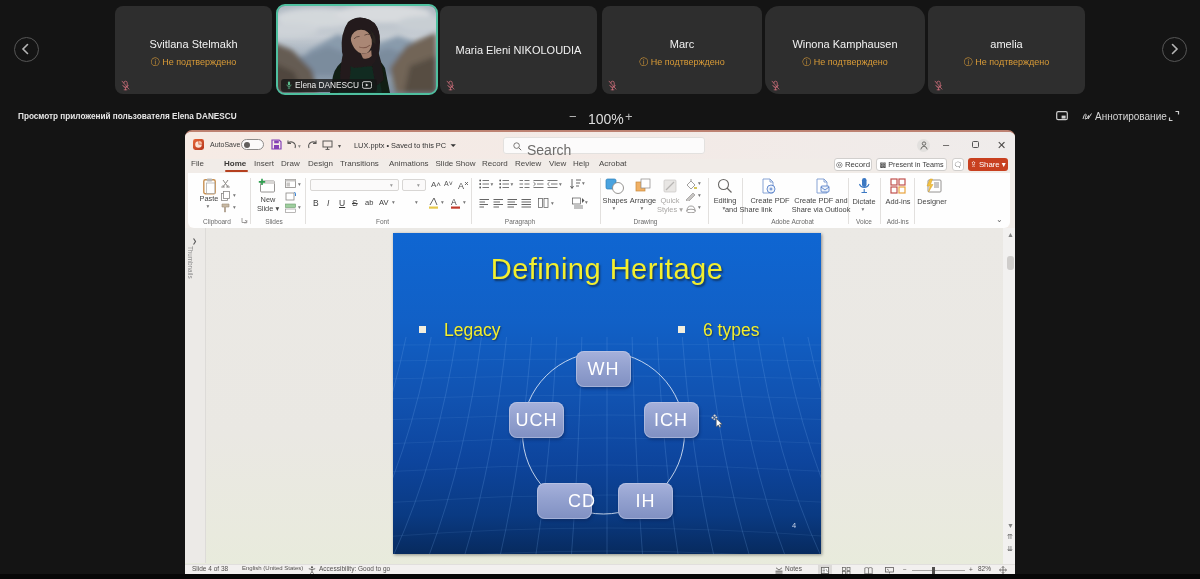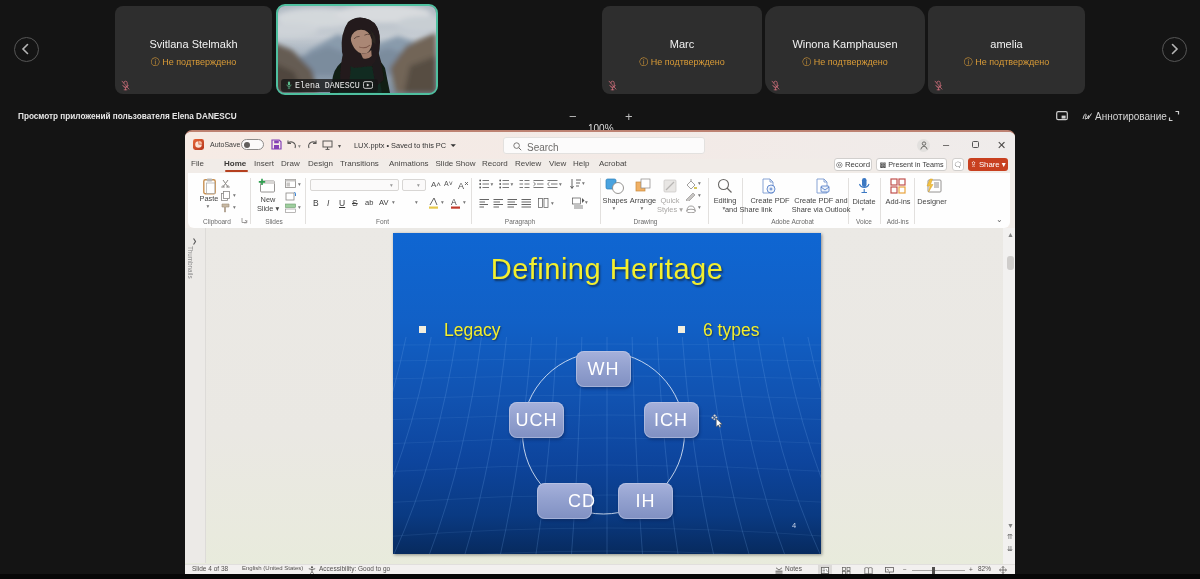--- a/index.html
+++ b/index.html
@@ -44,21 +44,21 @@
 <body>
 <div id="app">
 
   <div class="tile" style="left:115px;width:157px;">
     <div class="tname" style="top:31.5px;text-align:center;">Svitlana Stelmakh</div>
     <div class="tsub" style="top:49.5px;">ⓘ Не подтверждено</div>
     <svg class="micoff" viewBox="0 0 16 16">
         <path d="M5.5 3.5 A2.5 2.5 0 0 1 10.5 3.5 L10.5 7.5 A2.5 2.5 0 0 1 6.8 9.7 M4 7 A4.2 4.2 0 0 0 12 7 M8 11.2 L8 13.5 M6 13.5 L10 13.5 M3 1 L13 12.5" stroke="#d4717e" stroke-width="1.1" fill="none" stroke-linecap="round"></path>
       </svg>
   </div>
-  <div class="tile" id="vidtile" style="left:276px;top:4px;width:162px;height:91px;border:2px solid #4fc0a0;border-radius:9px;overflow:hidden;background:#5a6a78;font-family:Liberation Mono, monospace;">
+  <div class="tile" id="vidtile" style="left:276px;top:4px;width:162px;height:91px;border:2px solid #4fc0a0;border-radius:9px;overflow:hidden;background:#5a6a78;">
     <svg width="158" height="87" viewBox="0 0 158 87" preserveAspectRatio="none">
       <defs>
         <linearGradient id="sky" x1="0" y1="0" x2="0" y2="1">
           <stop offset="0" stop-color="#c3cdd6"></stop>
             <stop offset="0.35" stop-color="#dde3e8"></stop>
             <stop offset="0.6" stop-color="#aebcca"></stop>
             <stop offset="1" stop-color="#8b9dae"></stop>
         </linearGradient>
         <filter id="blur3" x="-20%" y="-20%" width="140%" height="140%">
             <feGaussianBlur stdDeviation="2.6"></feGaussianBlur>
@@ -103,20 +103,26 @@
           <path d="M2.6 1.4 A1.4 1.4 0 0 1 5.4 1.4 L5.4 4.2 A1.4 1.4 0 0 1 2.6 4.2 Z" fill="#5dbd8e"></path>
           <path d="M1.2 4.2 A2.8 2.8 0 0 0 6.8 4.2 M4 7 L4 8.8 M2.4 9.2 L5.6 9.2" stroke="#5dbd8e" stroke-width="0.9" fill="none"></path>
         </svg>
       <span style="color:#ededed;font-size:8.3px;white-space:nowrap;">Elena DANESCU</span>
       <svg width="10" height="8" viewBox="0 0 12 9">
           <rect x="0.5" y="0.5" width="11" height="8" rx="2" fill="none" stroke="#dcdcdc" stroke-width="1.1"></rect>
           <path d="M4.6 2.6 L7.8 4.5 L4.6 6.4 Z" fill="#dcdcdc"></path>
         </svg>
     </div>
   </div>
+  <div class="tile" style="left:440px;width:157px;">
+    <div class="tname" style="top:38px;">Maria Eleni NIKOLOUDIA</div>
+    <svg class="micoff" viewBox="0 0 16 16">
+        <path d="M5.5 3.5 A2.5 2.5 0 0 1 10.5 3.5 L10.5 7.5 A2.5 2.5 0 0 1 6.8 9.7 M4 7 A4.2 4.2 0 0 0 12 7 M8 11.2 L8 13.5 M6 13.5 L10 13.5 M3 1 L13 12.5" stroke="#d4717e" stroke-width="1.1" fill="none" stroke-linecap="round"></path>
+      </svg>
+  </div>
   <div class="tile" style="left:602px;width:160px;">
     <div class="tname" style="top:31.5px;">Marc</div>
     <div class="tsub" style="top:49.5px;">ⓘ Не подтверждено</div>
     <svg class="micoff" viewBox="0 0 16 16">
         <path d="M5.5 3.5 A2.5 2.5 0 0 1 10.5 3.5 L10.5 7.5 A2.5 2.5 0 0 1 6.8 9.7 M4 7 A4.2 4.2 0 0 0 12 7 M8 11.2 L8 13.5 M6 13.5 L10 13.5 M3 1 L13 12.5" stroke="#d4717e" stroke-width="1.1" fill="none" stroke-linecap="round"></path>
       </svg>
   </div>
   <div class="tile" style="left:765px;width:160px;border-radius:14px;">
     <div class="tname" style="top:31.5px;">Winona Kamphausen</div>
     <div class="tsub" style="top:49.5px;">ⓘ Не подтверждено</div>
@@ -133,21 +139,21 @@
   </div>
   <div class="navbtn" style="left:14px;top:37px;"><svg width="22" height="22" viewBox="0 0 22 22">
         <path d="M12.5 6.5 L8 11 L12.5 15.5" stroke="#b5b5b5" stroke-width="1.6" fill="none" stroke-linecap="round"></path>
       </svg></div>
   <div class="navbtn" style="left:1162px;top:37px;"><svg width="22" height="22" viewBox="0 0 22 22">
         <path d="M9.5 6.5 L14 11 L9.5 15.5" stroke="#b5b5b5" stroke-width="1.6" fill="none" stroke-linecap="round"></path>
       </svg></div>
 
   <div class="vtext">Просмотр приложений пользователя Elena DANESCU</div>
   <div class="abs" style="left:569px;top:109px;color:#bdbdbd;font-size:13px;">−</div>
-  <div class="abs" style="left:588px;top:123px;color:#dedede;font-size:10px;">100%</div>
+  <div class="abs" style="left:588px;top:111px;color:#dedede;font-size:14px;">100%</div>
   <div class="abs" style="left:625px;top:109px;color:#bdbdbd;font-size:13px;">+</div>
   <svg class="abs" style="left:1056px;top:111px;" width="12" height="11" viewBox="0 0 12 11">
       <rect x="0.7" y="0.7" width="10.6" height="8" rx="1.5" fill="none" stroke="#cfcfcf" stroke-width="1.2"></rect>
       <rect x="5.6" y="4.6" width="4" height="3" fill="#cfcfcf"></rect>
     </svg>
   <svg class="abs" style="left:1082px;top:111px;" width="11" height="11" viewBox="0 0 11 11">
       <path d="M1 8 Q2 3 3.5 3 Q5 3 3.5 6.5 Q2.6 8.6 4 8 Q5.5 7 6.5 4.5 L6 8 L9.5 2.5" stroke="#cfcfcf" stroke-width="1" fill="none"></path>
     </svg>
   <div class="abs" style="left:1095px;top:111px;color:#d6d6d6;font-size:10px;">Аннотирование</div>
   <svg class="abs" style="left:1168px;top:110px;" width="12" height="12" viewBox="0 0 12 12">
@@ -190,21 +196,21 @@
         <rect x="1" y="1" width="9" height="6" fill="none" stroke="#5a5856" stroke-width="1"></rect>
         <path d="M5.5 7 L5.5 9 M3.5 9.4 L7.5 9.4" stroke="#5a5856" stroke-width="1"></path>
       </svg>
     <div class="abs" style="left:153px;top:10px;color:#5a5856;font-size:6px;">▾</div>
     <div class="abs tbtxt" style="left:169px;top:9px;font-size:7.4px;color:#333;">LUX.pptx • Saved to this PC &nbsp;⏷</div>
     <div class="abs" style="left:318px;top:5px;width:202px;height:17px;background:#fcfbfb;border:1px solid #e3e1df;border-radius:3px;">
       <svg style="position:absolute;left:9px;top:4px;" width="9" height="9" viewBox="0 0 9 9">
           <circle cx="3.6" cy="3.6" r="2.8" fill="none" stroke="#6e6c6a" stroke-width="0.9"></circle>
           <path d="M5.8 5.8 L8.2 8.2" stroke="#6e6c6a" stroke-width="1"></path>
         </svg>
-        <span style="position:absolute;left:23px;top:3.5px;color:#6e6c6a;font-size:10px;">Search</span>
+        <span style="position:absolute;left:23px;top:3.5px;color:#6e6c6a;font-size:14px;">Search</span>
     </div>
     <div class="abs" style="left:732px;top:7px;width:13px;height:13px;border-radius:50%;background:#e2e0de;"></div>
     <svg class="abs" style="left:734.5px;top:9px;" width="8" height="9" viewBox="0 0 8 9">
         <circle cx="4" cy="2.6" r="1.7" fill="none" stroke="#5f5d5b" stroke-width="0.9"></circle>
         <path d="M0.8 8.4 Q1.6 5.2 4 5.2 Q6.4 5.2 7.2 8.4" fill="none" stroke="#5f5d5b" stroke-width="0.9"></path>
       </svg>
     <div class="abs" style="left:758px;top:6px;color:#4a4846;font-size:11px;">–</div>
     <div class="abs" style="left:787px;top:9px;width:7px;height:7px;border:1px solid #555;border-radius:1.5px;"></div>
     <div class="abs" style="left:812px;top:6.5px;color:#4a4846;font-size:11px;">✕</div>
 

